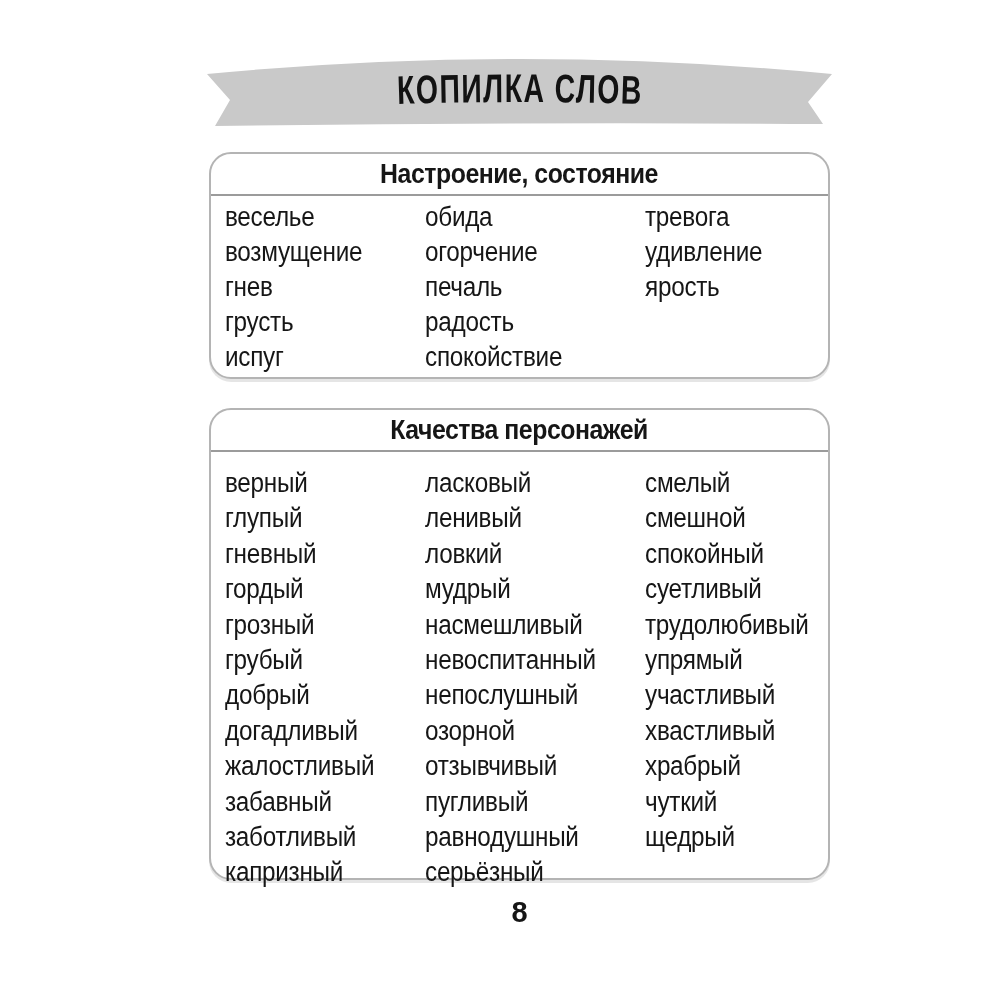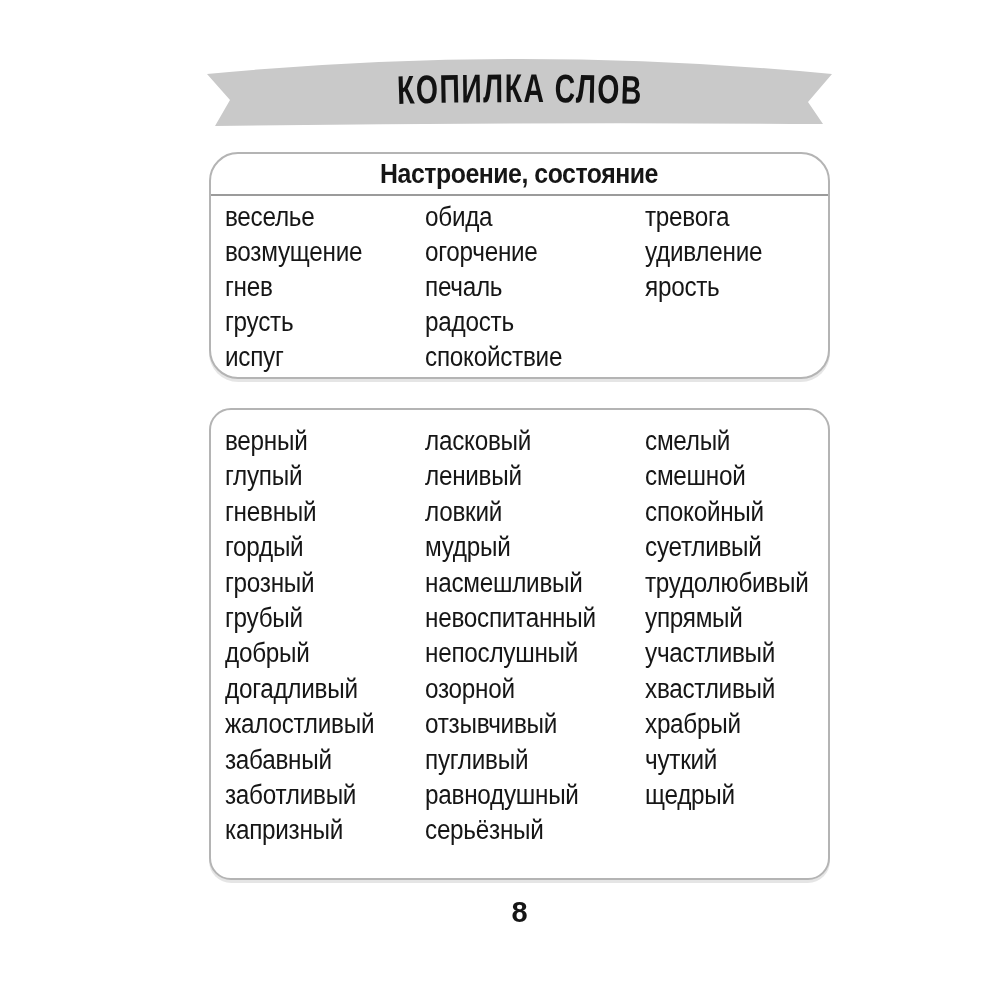--- a/index.html
+++ b/index.html
@@ -18,21 +18,21 @@
     font-weight: bold; font-size: 40px; letter-spacing: 2px;
     text-anchor: middle; fill: #121212;
   }
 
   
   .box {
     position: absolute; left: 209px; width: 621px; box-sizing: border-box;
     background: #ffffff; border: 2px solid #b4b4b4; border-radius: 22px;
     box-shadow: 0 3px 0 rgba(0,0,0,0.10);
   }
-  .box1 { top: 152px; height: 227px; border-radius: 29px; }
+  .box1 { top: 152px; height: 227px; }
   .box2 { top: 408px; height: 472px; }
 
   .box-header {
     height: 40px; display: flex; align-items: center; justify-content: center;
     border-bottom: 2px solid #9b9b9b;
     font-weight: bold; font-size: 27px; white-space: nowrap;
   }
   .box-header .hdr { display: inline-block; transform: scaleX(0.92); transform-origin: center; letter-spacing: -0.5px; }
 
   .box-body {
@@ -86,20 +86,23 @@
         <span class="word">грусть</span>
         <span class="word">радость</span>
         <span class="word"></span>
         <span class="word">испуг</span>
         <span class="word">спокойствие</span>
         <span class="word"></span>
       </div>
   </section>
 
   <section class="box box2">
+    <div class="box-header">
+      <span class="hdr">Качества персонажей</span>
+    </div>
     <div class="box-body">
         <span class="word">верный</span>
         <span class="word">ласковый</span>
         <span class="word">смелый</span>
         <span class="word">глупый</span>
         <span class="word">ленивый</span>
         <span class="word">смешной</span>
         <span class="word">гневный</span>
         <span class="word">ловкий</span>
         <span class="word">спокойный</span>

